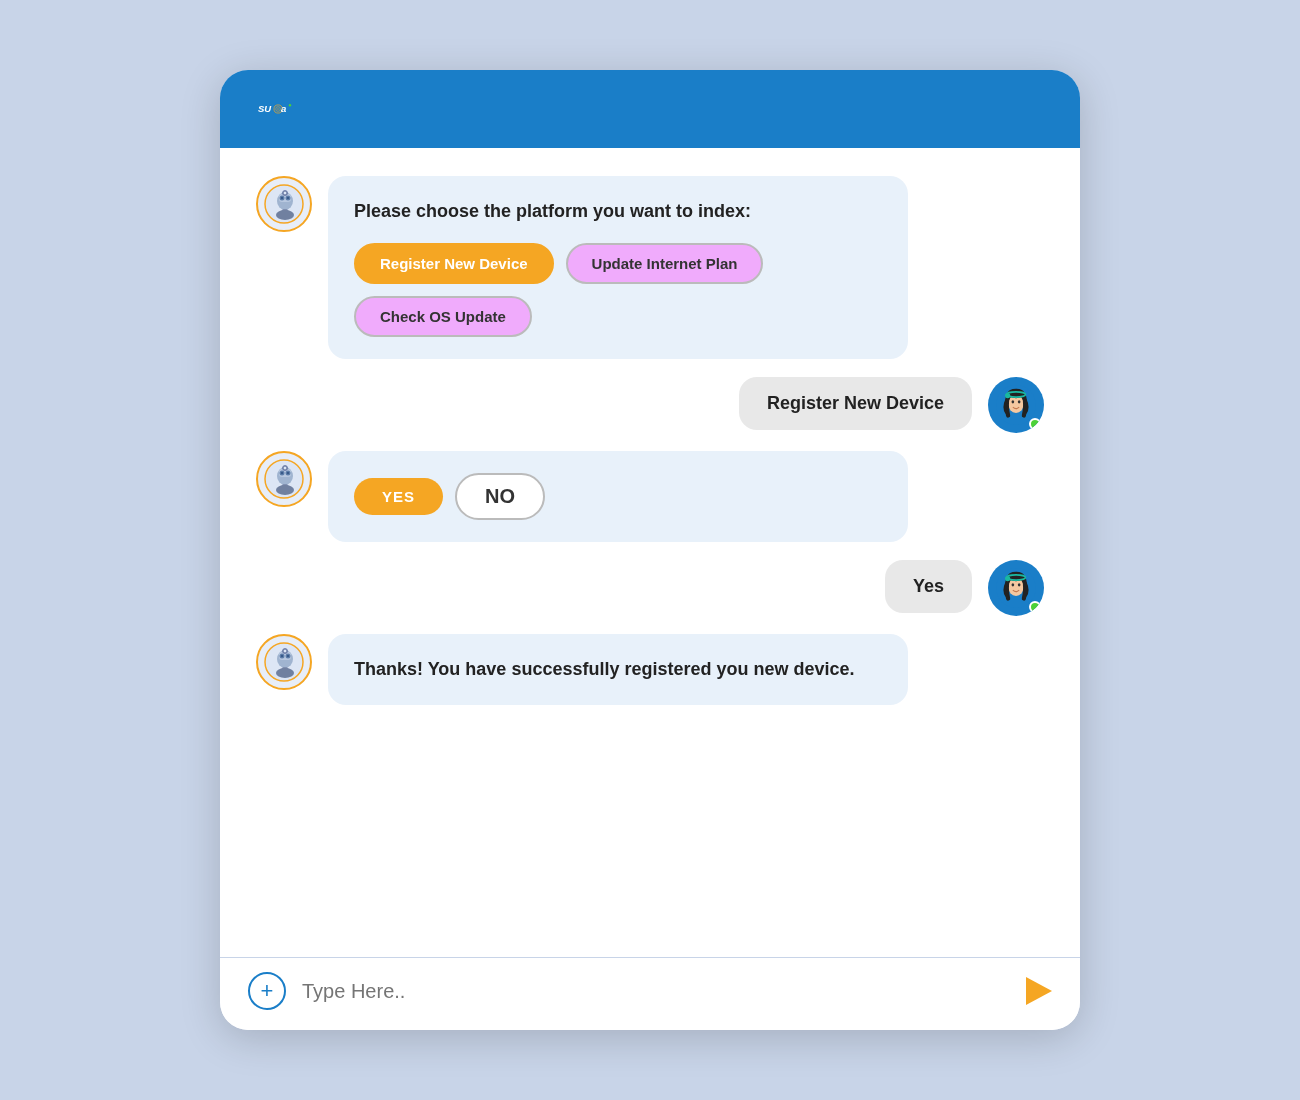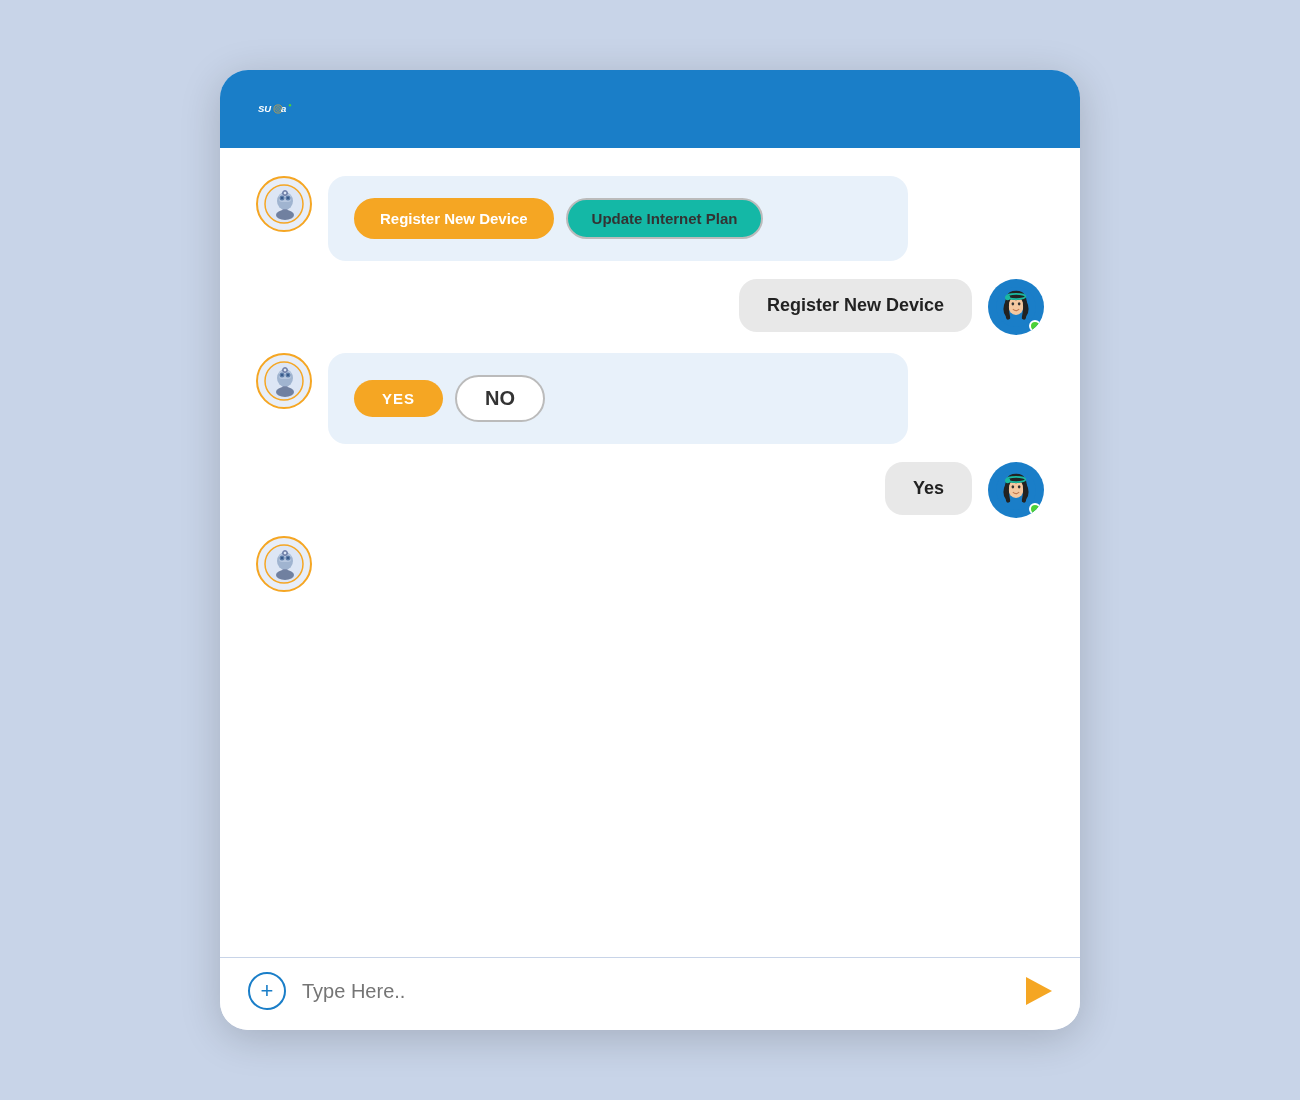--- a/index.html
+++ b/index.html
@@ -106,21 +106,21 @@
       gap: 12px;
       align-items: center;
     }
     .btn-option {
       border-radius: 30px;
       padding: 10px 24px;
       font-size: 15px;
       font-weight: 600;
       cursor: pointer;
       border: 2px solid #bbb;
-      background: #14b8a6;
+      background: #f0abfc;
       color: #333;
       transition: background 0.15s;
     }
     .btn-option.active {
       background: #f5a623;
       border-color: #f5a623;
       color: white;
     }
     .user-bubble {
       background: #e8e8e8;
@@ -242,23 +242,25 @@
           <circle cx="48" cy="28" r="2.5" fill="#3a5a8a"></circle>
 
           <circle cx="42" cy="18" r="5" fill="#8090b0" stroke="#6070a0" stroke-width="1.5"></circle>
           <circle cx="42" cy="18" r="2.5" fill="#dde6f5"></circle>
 
           <rect x="36" y="50" width="12" height="10" rx="3" fill="#8090b0"></rect>
           <ellipse cx="42" cy="62" rx="18" ry="10" fill="#7080a0"></ellipse>
         </svg>
       </div>
       <div class="bot-bubble">
+        <div class="bubble-text">Please choose the platform you want to index:</div>
         <div class="buttons-row">
           <button class="btn-option active">Register New Device</button>
           <button class="btn-option">Update Internet Plan</button>
+          <button class="btn-option">Check OS Update</button>
         </div>
       </div>
     </div>
 
     <div class="message-row user">
       <div class="avatar user-avatar" style="position:relative;">
         <svg class="user-svg" viewBox="0 0 80 80" xmlns="http://www.w3.org/2000/svg">
           <circle cx="40" cy="40" r="38" fill="#1a7ec8"></circle>
 
           <ellipse cx="40" cy="22" rx="18" ry="12" fill="#222"></ellipse>
@@ -340,20 +342,23 @@
           <circle cx="36" cy="28" r="5" fill="#6080aa"></circle>
           <circle cx="48" cy="28" r="5" fill="#6080aa"></circle>
           <circle cx="36" cy="28" r="2.5" fill="#3a5a8a"></circle>
           <circle cx="48" cy="28" r="2.5" fill="#3a5a8a"></circle>
           <circle cx="42" cy="18" r="5" fill="#8090b0" stroke="#6070a0" stroke-width="1.5"></circle>
           <circle cx="42" cy="18" r="2.5" fill="#dde6f5"></circle>
           <rect x="36" y="50" width="12" height="10" rx="3" fill="#8090b0"></rect>
           <ellipse cx="42" cy="62" rx="18" ry="10" fill="#7080a0"></ellipse>
         </svg>
       </div>
+      <div class="bot-bubble">
+        <div class="bubble-text" style="margin-bottom:0;">Thanks! You have successfully registered you new device.</div>
+      </div>
     </div>
 
   </div>
 
   <div class="input-area">
     <button class="add-btn">
       <span>+</span>
     </button>
     <input class="chat-input" type="text" placeholder="Type Here.." style="">
     <button class="send-btn">

